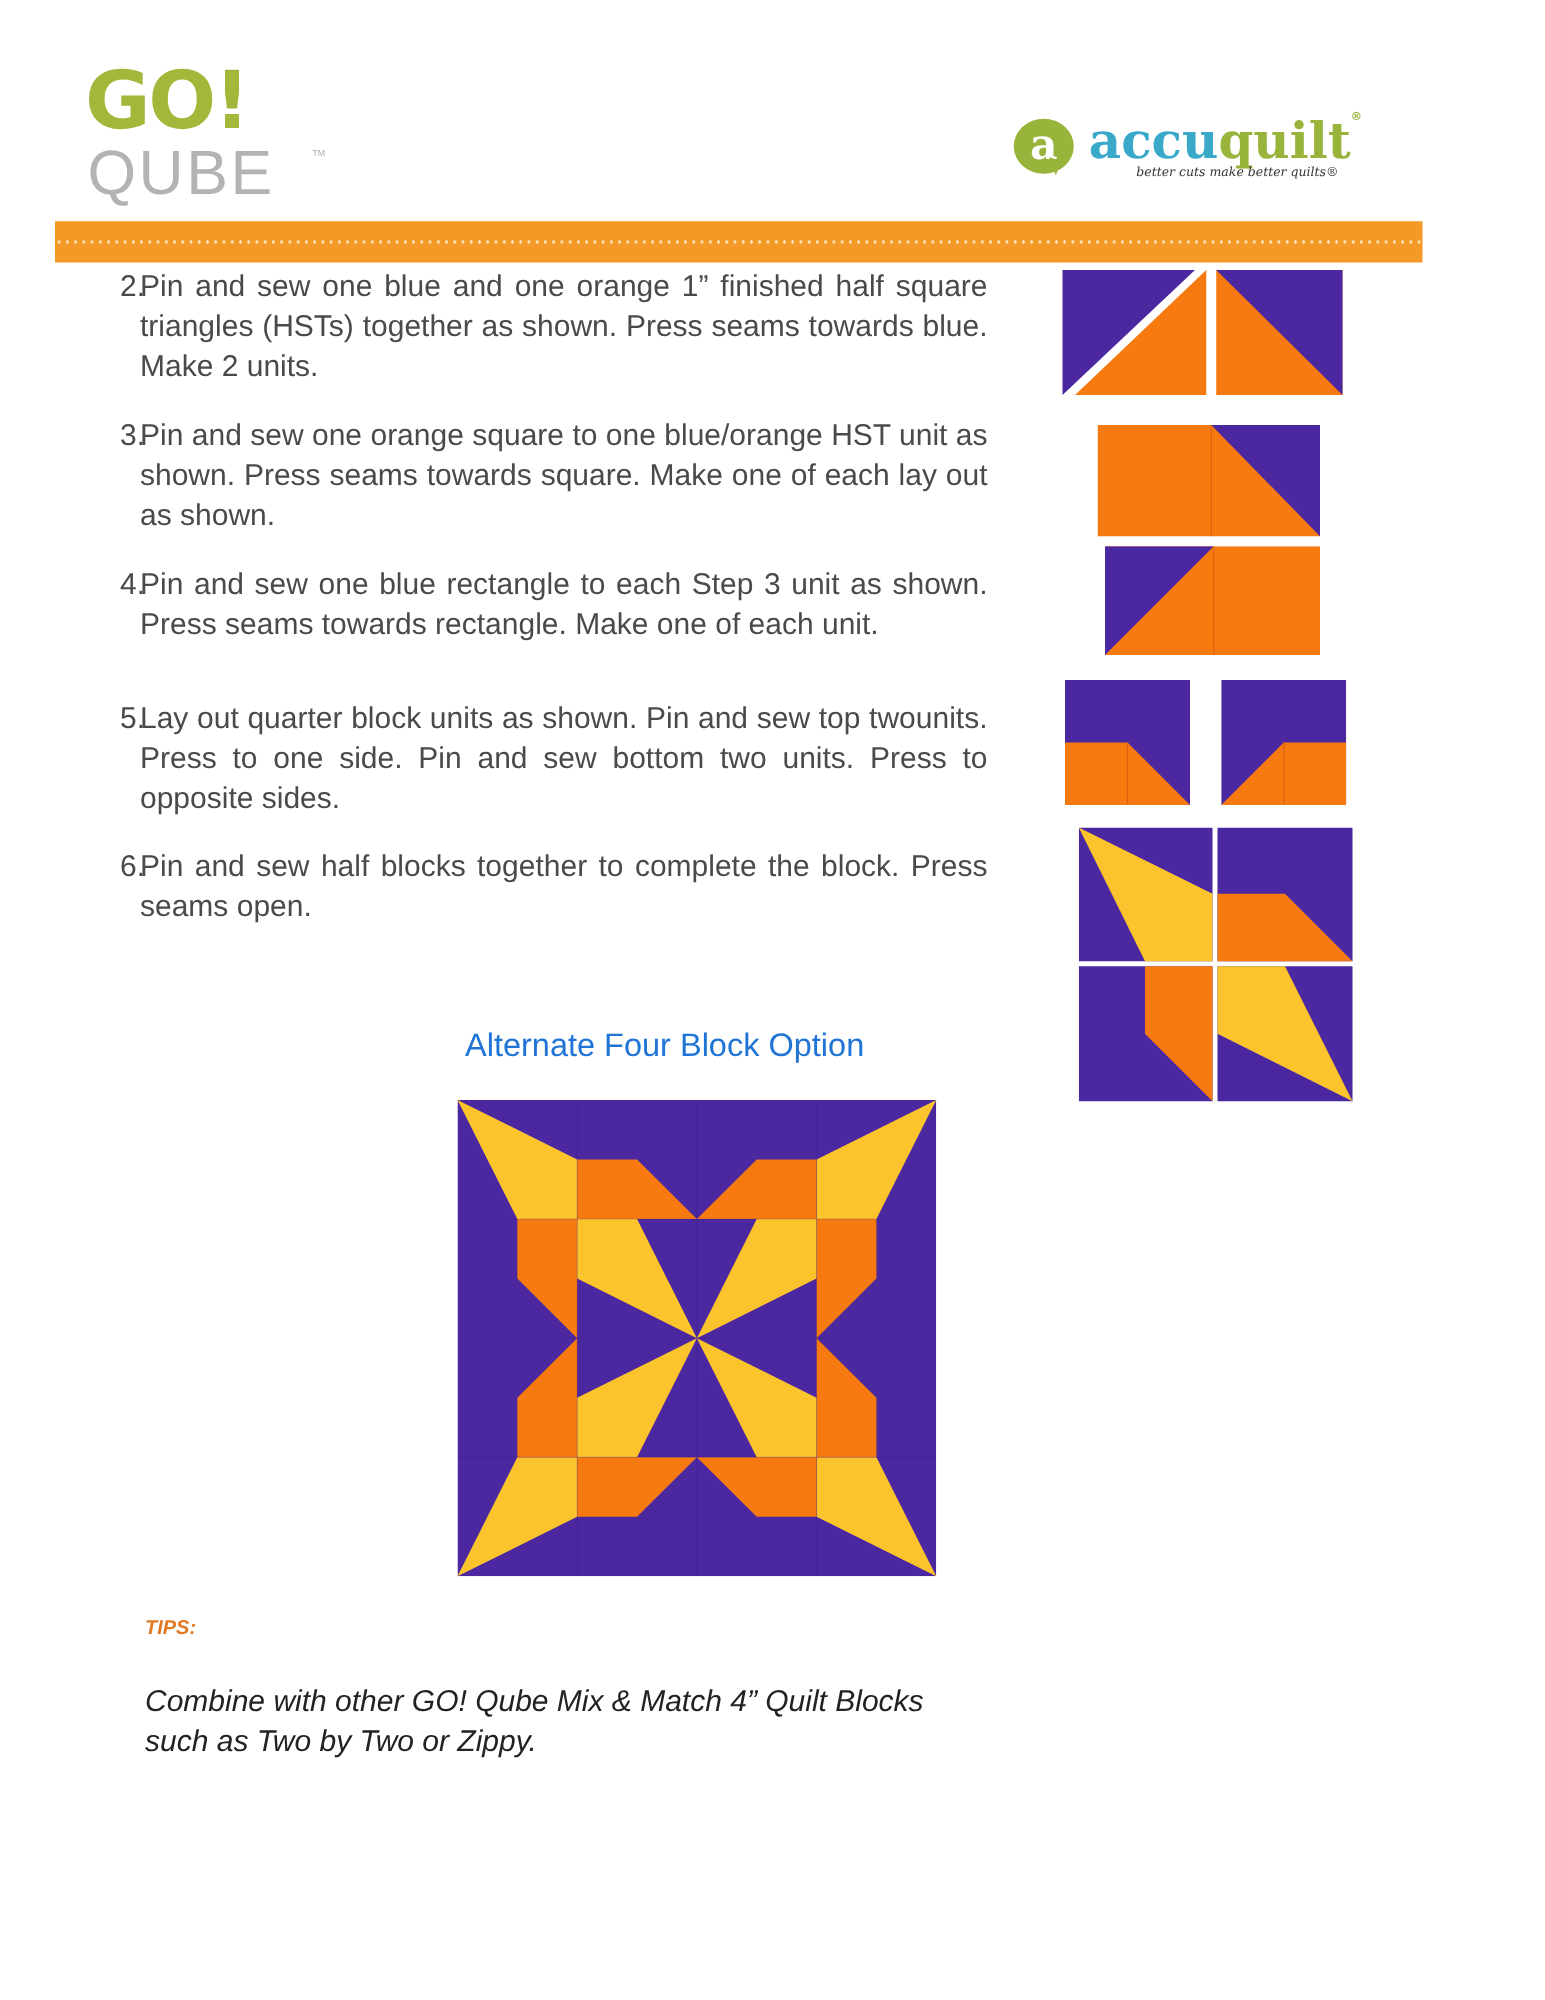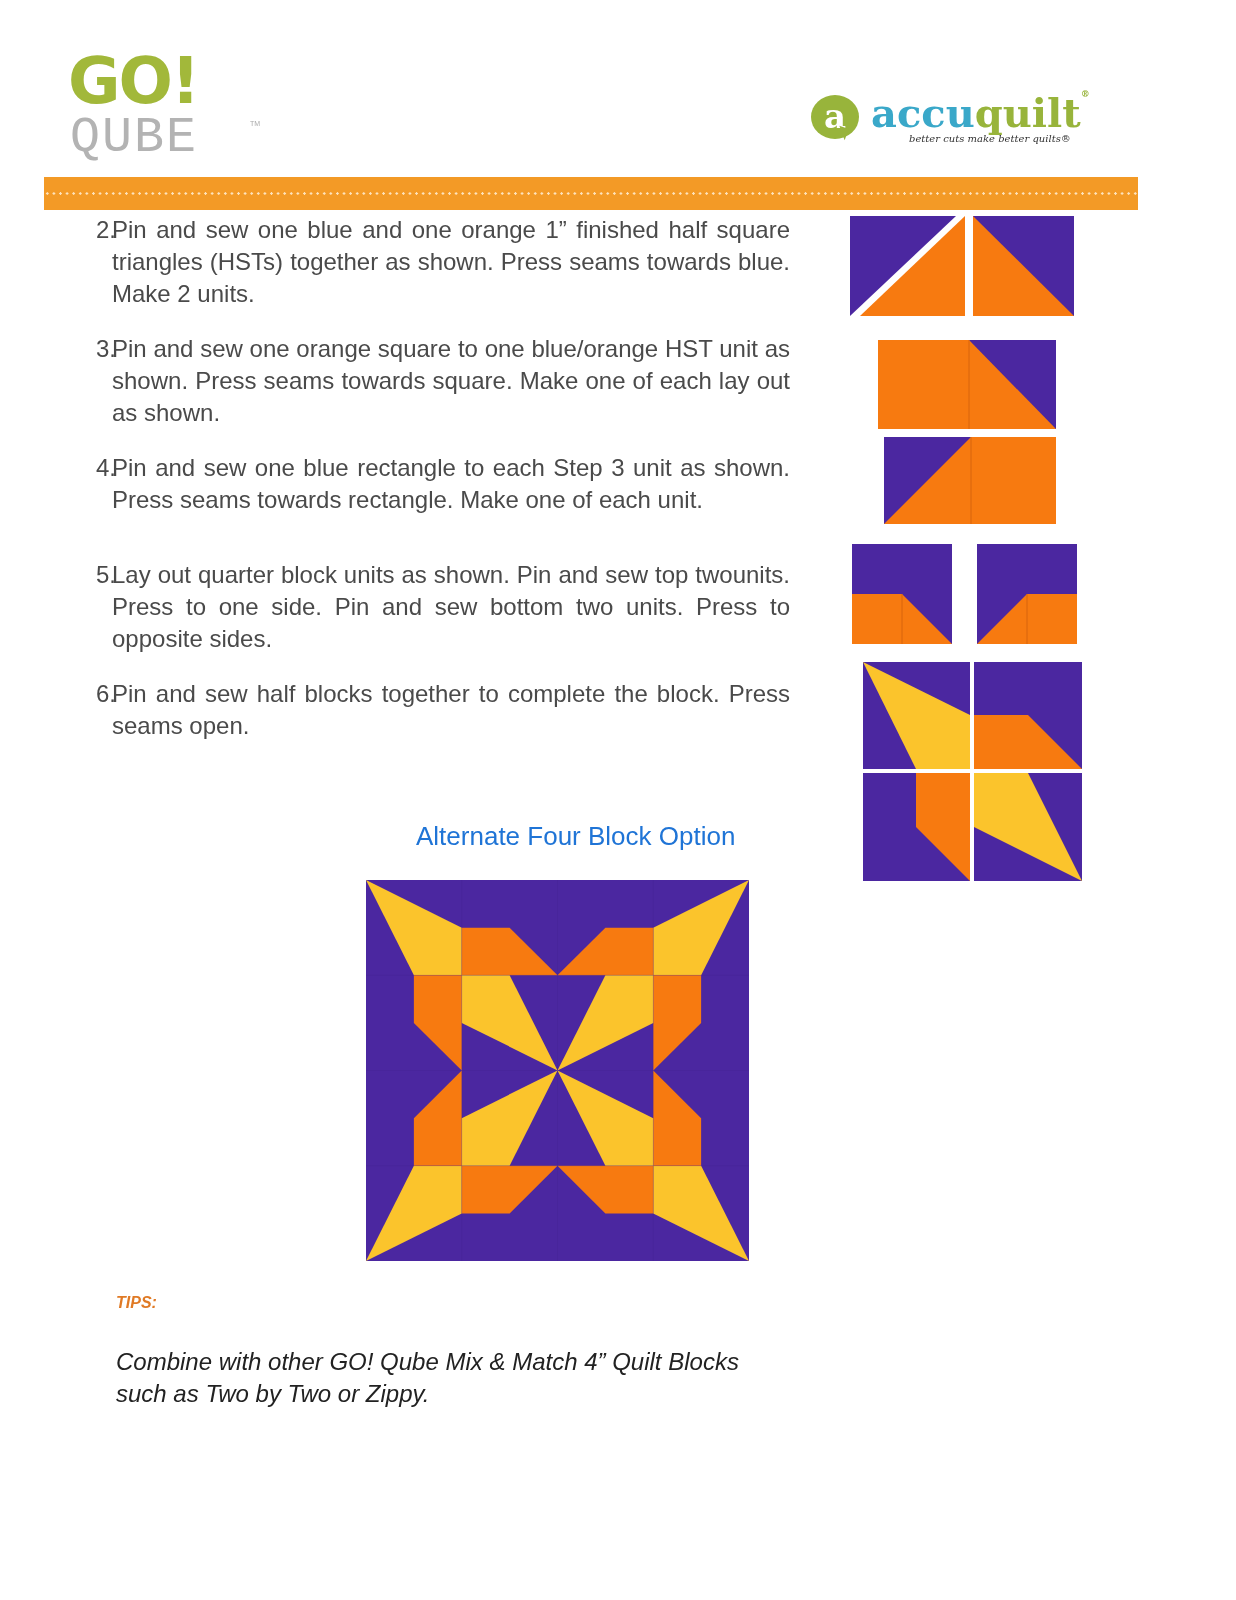--- a/index.html
+++ b/index.html
@@ -1,35 +1,35 @@
 <!DOCTYPE html>
 <html><head>
 <meta charset="utf-8">
 <style>
   html, body { margin:0; padding:0; background:#fff; }
   body { width:1236px; height:1600px; position:relative; overflow:hidden; font-family:"Liberation Sans", sans-serif; }
   .logo-go { position:absolute; left:68px; top:48px; }
   .logo-go .go { font-family:"DejaVu Sans", sans-serif; font-weight:bold; color:#a2b83a; font-size:64px; line-height:66px; letter-spacing:-2px; }
-  .logo-go .qube { font-family:Liberation Mono, monospace; color:#b3b3b3; font-size:50px; line-height:48px; letter-spacing:2px; margin-left:2px; }
+  .logo-go .qube { font-family:Liberation Sans, sans-serif; color:#b3b3b3; font-size:50px; line-height:48px; letter-spacing:2px; margin-left:2px; }
   .logo-go .tm { position:absolute; left:182px; top:72px; font-size:7px; color:#aaa; }
   .logo-aq { position:absolute; left:811px; top:95px; width:330px; height:60px; }
   .aq-badge { position:absolute; left:0; top:0; width:48px; height:44px; border-radius:50%; background:#98b43b; color:#fff; font-family:"DejaVu Serif", serif; font-weight:bold; font-size:34px; line-height:42px; text-align:center; }
   .aq-badge::after { content:""; position:absolute; left:26px; top:32px; width:0; height:0; border-left:10px solid transparent; border-top:12px solid #98b43b; transform:rotate(20deg); }
   .aq-word { position:absolute; left:60px; top:-6px; font-family:"DejaVu Serif", serif; font-weight:bold; font-size:40px; letter-spacing:0px; }
   .aq-word .accu { color:#3aa8c9; }
   .aq-word .quilt { color:#98b43b; }
   .aq-word .reg { font-size:9px; color:#98b43b; vertical-align:top; }
   .aq-tag { position:absolute; left:98px; top:38px; font-family:"DejaVu Serif", serif; font-style:italic; font-size:10px; color:#333;text-align:center; }
   .band { position:absolute; left:44px; top:177px; width:1094px; height:33px; background:#f39a26; }
   .band .dots { position:absolute; left:0; right:0; top:15px; height:3px; background-image:radial-gradient(circle, #fde3bd 1.2px, transparent 1.4px); background-size:6.6px 3px; }
   .steps { position:absolute; left:96px; top:214px; width:694px; color:#4a4a4a; font-size:24px; line-height:32px; }
   .step { position:absolute; left:0; width:694px; }
   .step .num { position:absolute; left:0; top:0; }
   .step .txt { margin-left:16px; text-align:justify; text-align-last:left; }
-  .alt-title { position:absolute; left:372px; top:821px; font-size:26px; color:#1f74d6;margin-left:44px; }
+  .alt-title { position:absolute; left:372px; top:821px; font-size:26px; color:#1f74d6; }
   .tips-head { position:absolute; left:116px; top:1294px; font-size:16px; font-weight:bold; font-style:italic; color:#e07a25; }
   .tips-body { position:absolute; left:116px; top:1346px; width:650px; font-size:24px; line-height:32px; font-style:italic; color:#222; }
   svg { position:absolute; display:block; }
 </style>
 </head>
 <body>
 
 <div class="logo-go">
   <div class="go">GO!</div>
   <div class="qube">QUBE</div>

